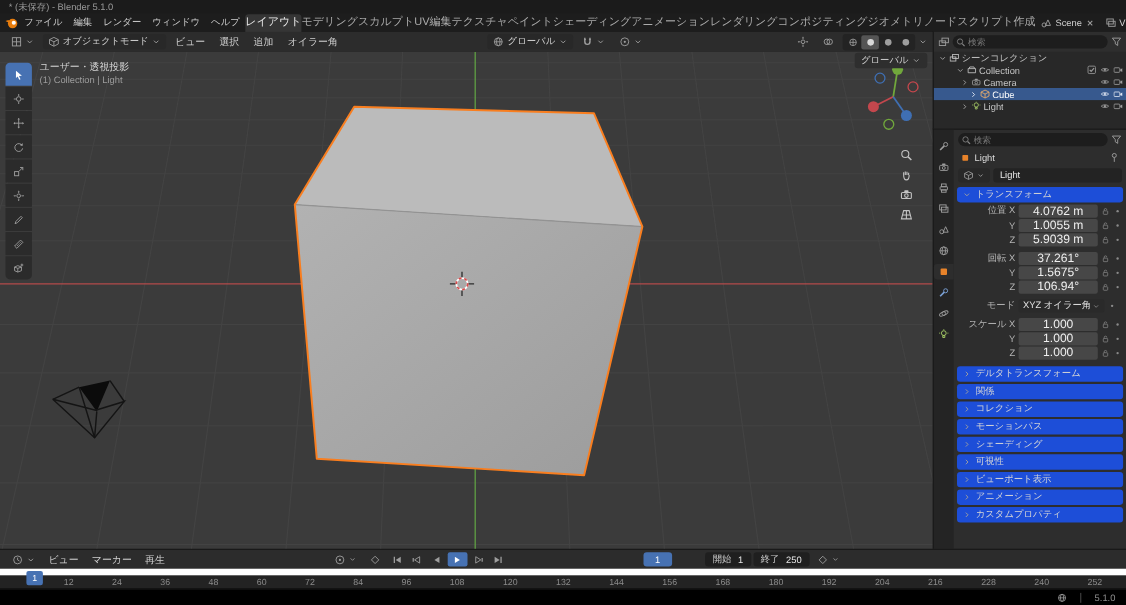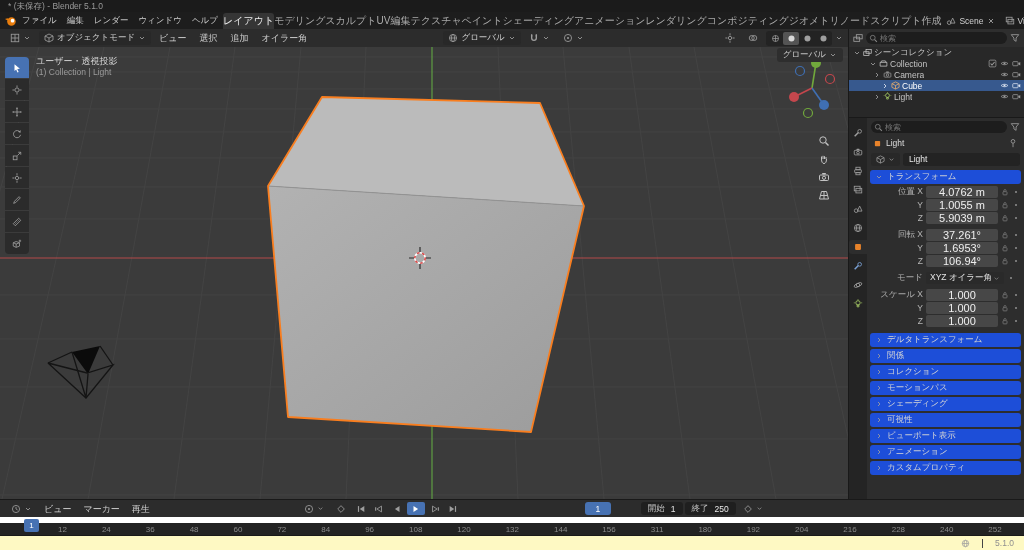--- a/index.html
+++ b/index.html
@@ -67,21 +67,21 @@
   #tlheader{left:0;top:499px;width:1024px;height:18px;background:#2c2c2c;border-top:1px solid #191919;display:flex;align-items:center;padding:0 6px;gap:2px}
   .pb{width:16px;height:13px;display:flex;align-items:center;justify-content:center;color:#c2c2c2}
   .pb.on{background:#4772b3;border-radius:2px;color:#fff;width:18px}
   .tlpill{height:13px;background:#1f1f1f;border-radius:3px;padding:0 7px;font-size:8.5px;color:#c9c9c9;display:flex;align-items:center;gap:6px;white-space:nowrap}
   .tlpill .val{color:#e8e8e8}
   #framepill{height:13px;min-width:26px;background:#4772b3;border-radius:3px;color:#fff;font-size:8.5px;display:flex;align-items:center;justify-content:center}
   #ruler{left:0;top:517px;width:1024px;height:18px;background:#232323;border-top:6px solid #ffffff;display:flex;align-items:center;justify-content:space-between;padding:0 22px 0 58px}
   .tick{font-size:8px;color:#8b8b8b}
   #playhead{left:24px;top:519px;width:15px;height:13px;background:#4772b3;border-radius:2px;color:#fff;font-size:8px;display:flex;align-items:center;justify-content:center}
   
-  #statusbar{left:0;top:535px;width:1024px;height:15px;background:#fef9c3;border-top:1px solid #191919;display:flex;align-items:center;justify-content:flex-end;gap:12px;padding:0 10px;font-size:8.5px;color:#8f8f8f}
+  #statusbar{left:0;top:535px;width:1024px;height:15px;background:#000000;border-top:1px solid #191919;display:flex;align-items:center;justify-content:flex-end;gap:12px;padding:0 10px;font-size:8.5px;color:#8f8f8f}
   .vline{width:1px;height:9px;background:#444}
 </style>
 </head>
 <body>
 
 <svg width="0" height="0" style="position:absolute" aria-hidden="true">
     <defs>
 <symbol id="s-chevd" viewBox="0 0 12 12">
         <path d="M3 4.5 L6 7.5 L9 4.5" fill="none" stroke="currentColor" stroke-width="1.3"></path>
       </symbol>
@@ -757,21 +757,21 @@
       <span class="pfield">37.261°</span>
       <svg class="i">
           <use href="#s-lock"></use>
         </svg>
       <svg class="i">
           <use href="#s-dot"></use>
         </svg>
     </div>
     <div class="prow">
       <span class="plabel">Y</span>
-      <span class="pfield">1.6953°</span>
+      <span class="pfield">1.5675°</span>
       <svg class="i">
           <use href="#s-lock"></use>
         </svg>
       <svg class="i">
           <use href="#s-dot"></use>
         </svg>
     </div>
     <div class="prow">
       <span class="plabel">Z</span>
       <span class="pfield">106.94°</span>
@@ -967,21 +967,21 @@
   <span class="tick">48</span>
   <span class="tick">60</span>
   <span class="tick">72</span>
   <span class="tick">84</span>
   <span class="tick">96</span>
   <span class="tick">108</span>
   <span class="tick">120</span>
   <span class="tick">132</span>
   <span class="tick">144</span>
   <span class="tick">156</span>
-  <span class="tick">311</span>
+  <span class="tick">168</span>
   <span class="tick">180</span>
   <span class="tick">192</span>
   <span class="tick">204</span>
   <span class="tick">216</span>
   <span class="tick">228</span>
   <span class="tick">240</span>
   <span class="tick">252</span>
 </div>
 <div id="playhead" class="abs">1</div>
 

